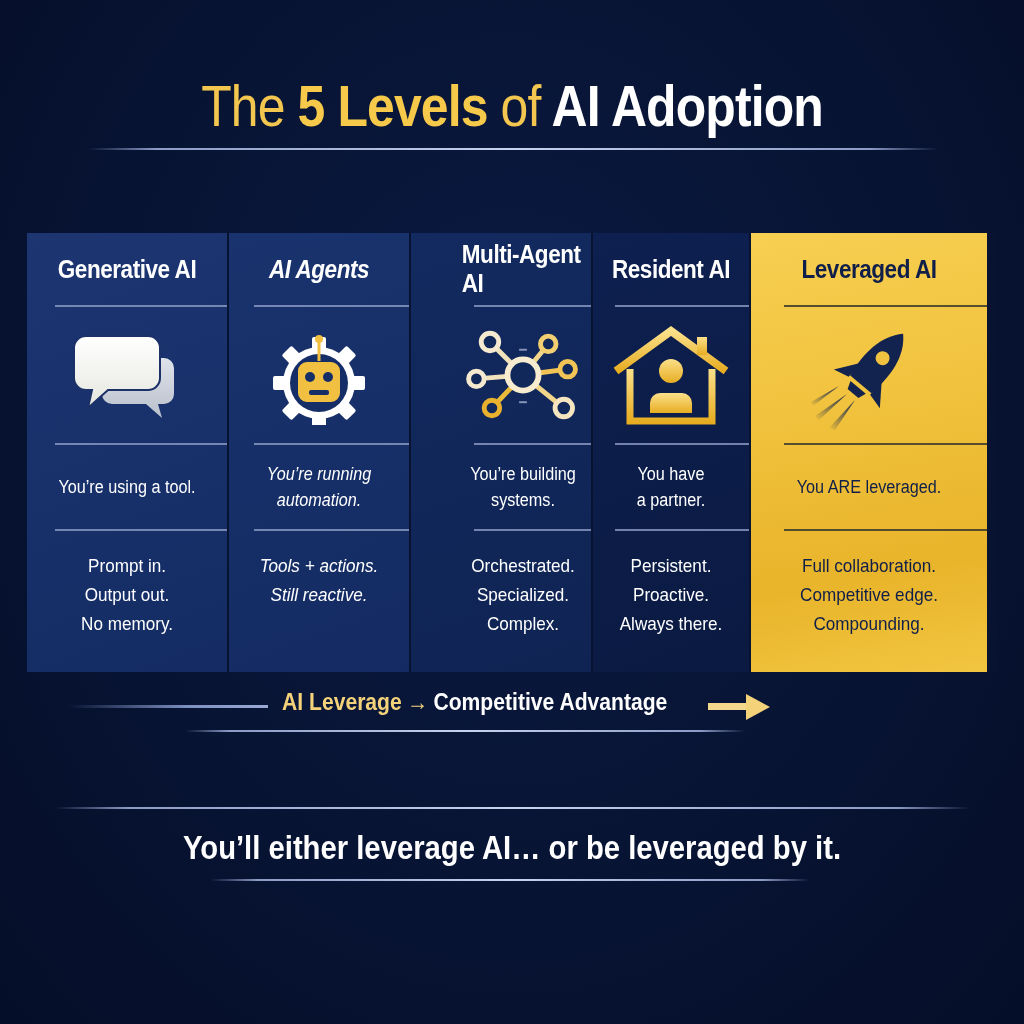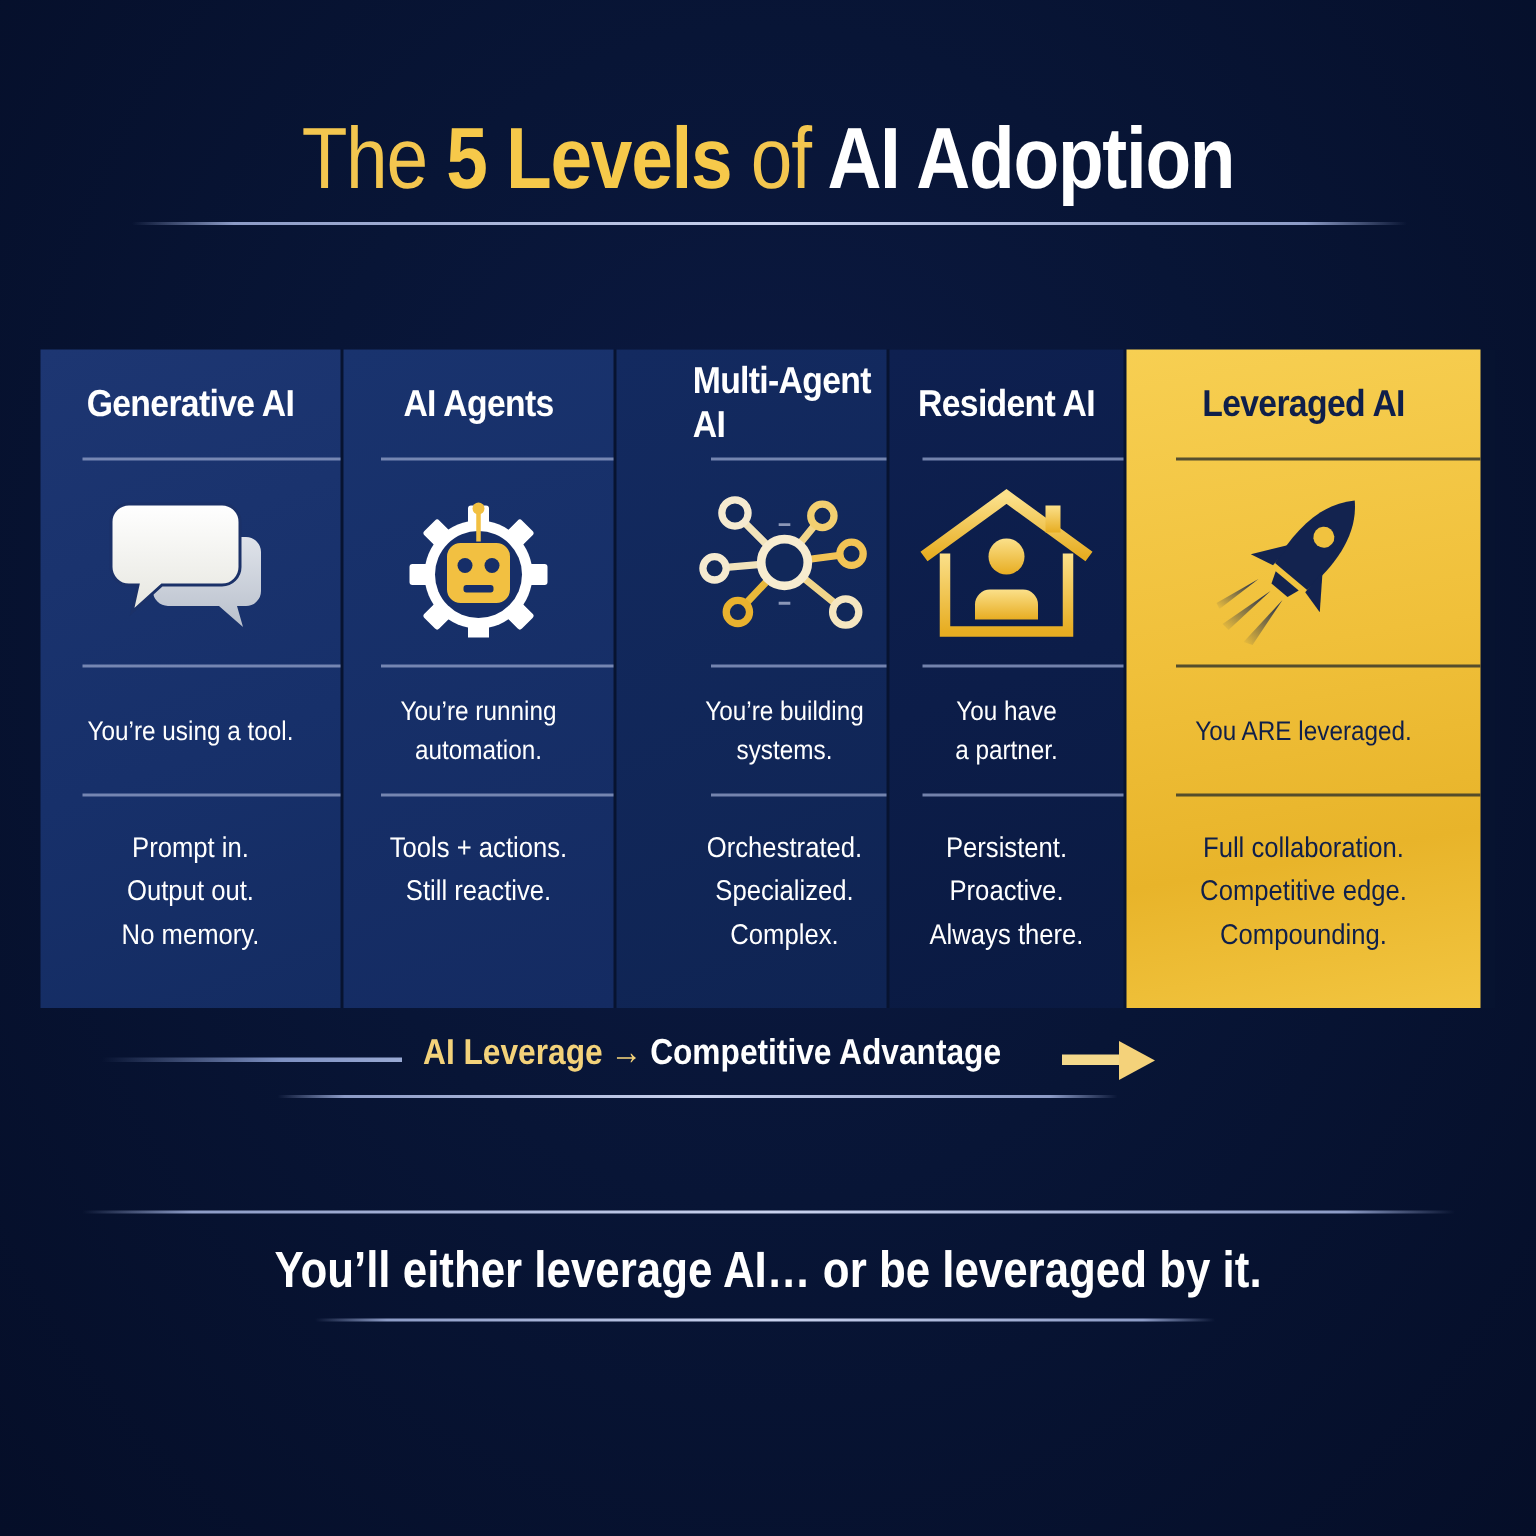--- a/index.html
+++ b/index.html
@@ -46,21 +46,21 @@
     height:84px; width:100%; display:flex; align-items:center; justify-content:center;
     text-align:center; font-size:18px; line-height:26px; white-space:pre-line;
     transform: scaleX(0.9);
   }
   .col .body {
     padding-top:20px; width:100%; text-align:center;
     font-size:19px; line-height:29px; white-space:pre-line;
     transform: scaleX(0.9);
   }
   .c1 { width:200px; background: linear-gradient(160deg,#1d3672 0%, #17306a 60%, #142c62 100%); }
-  .c2 { width:180px; background: linear-gradient(160deg,#19336e 0%, #142b62 100%); }
+  .c2 { width:180px; background: linear-gradient(160deg,#19336e 0%, #142b62 100%); font-style: italic; }
   .c3 { width:180px; background: linear-gradient(160deg,#132a60 0%, #0f2453 100%); padding-left: 44px; }
   .c4 { width:156px; background: linear-gradient(160deg,#0e2050 0%, #0a1a42 100%); }
   .c5 { width:236px; margin-left:0px;
         background: linear-gradient(170deg,#f7cf52 0%, #f0c03a 45%, #e8b42a 75%, #f2c540 100%);
         color:#0f1f4a; }
   .c5 .sep { background:#3a3a2a; opacity:0.85; }
   .tagline {
     position:absolute; left:0; width:924px; top:688px; height:32px;
   }
   .tagline .bar-left {

